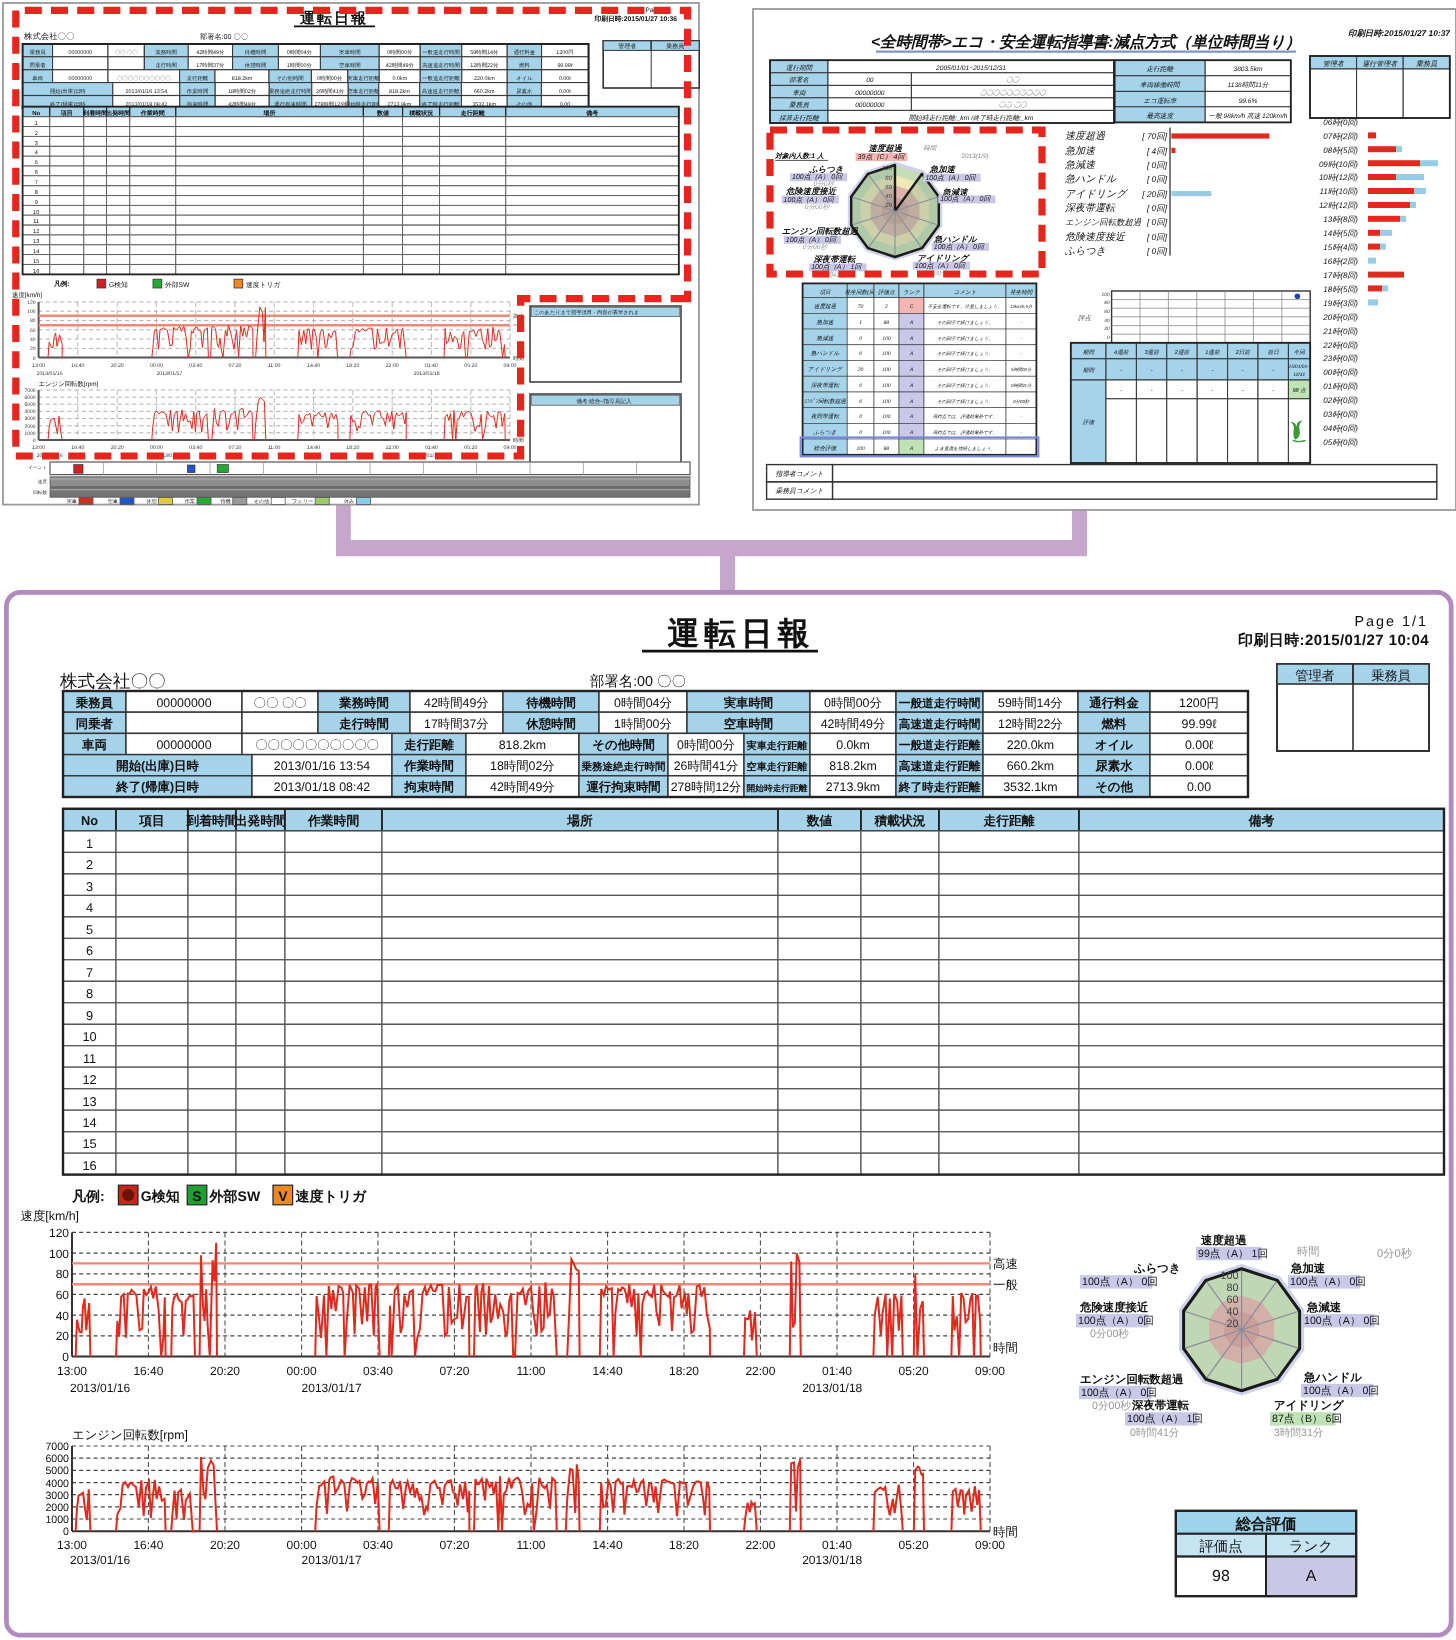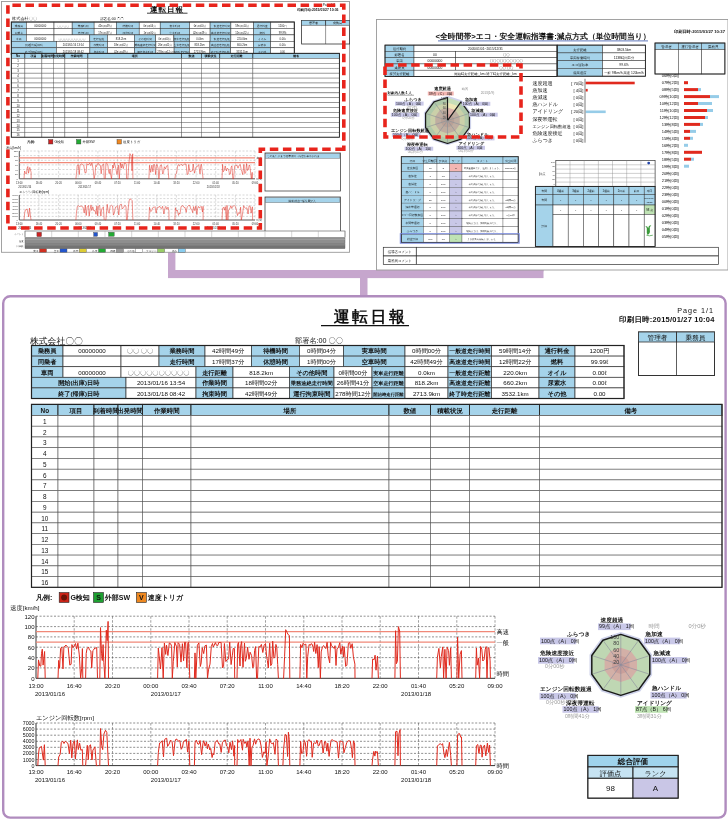--- a/index.html
+++ b/index.html
@@ -515,21 +515,21 @@
 <rect x="156.6" y="247.8" width="7.0" height="3.4" fill="#99cc66" stroke="#555" stroke-width="0.4"></rect>
 <text x="176.2" y="250.6" font-size="2.6" text-anchor="end" font-weight="normal" fill="#333">休み</text>
 <rect x="177.2" y="247.8" width="7.0" height="3.4" fill="#88ccee" stroke="#555" stroke-width="0.4"></rect>
 </svg>
   </div>
 <div class="abs" style="left:1px;top:1px;">
     <svg width="348" height="250" viewBox="0 0 348 250" xmlns="http://www.w3.org/2000/svg">
       <path d="M 342.8,148.3 H 259.3 V 227 H 6.9 V 4.2 H 342.8 Z" fill="none" stroke="#e8241c" stroke-width="3.6" stroke-dasharray="8.5,4.6"></path>
     </svg>
   </div>
-<div class="abs" style="left:376px;top:19px;">
+<div class="abs" style="left:376px;top:4px;font-style:italic;">
     <svg width="352" height="252" viewBox="0 0 352 252" xmlns="http://www.w3.org/2000/svg" font-family="Liberation Sans, sans-serif">
 <rect x="0.5" y="0.5" width="351.5" height="250.5" fill="#fff" stroke="#999" stroke-width="0.9"></rect>
 <text x="167.0" y="19.6" font-size="7.8" text-anchor="middle" font-weight="bold" fill="#111">&lt;全時間帯&gt;エコ・安全運転指導書:減点方式（単位時間当り）</text>
 <line x1="62.0" y1="21.8" x2="272.0" y2="21.8" stroke="#8193c9" stroke-width="1.2"></line>
 <text x="349.0" y="14.0" font-size="4.2" text-anchor="end" font-weight="bold" fill="#111">印刷日時:2015/01/27 10:37</text>
 <rect x="9.0" y="26.1" width="29.0" height="6.3" fill="#a5d3ea" stroke="#333" stroke-width="0.5"></rect>
 <text x="23.5" y="30.9" font-size="3.3" text-anchor="middle" font-weight="normal" fill="#111">運行期間</text>
 <rect x="38.0" y="26.1" width="143.0" height="6.3" fill="#fff" stroke="#333" stroke-width="0.5"></rect>
 <text x="109.5" y="30.9" font-size="3.3" text-anchor="middle" font-weight="normal" fill="#111">2005/01/01~2015/12/31</text>
 <rect x="9.0" y="32.4" width="29.0" height="6.3" fill="#a5d3ea" stroke="#333" stroke-width="0.5"></rect>

